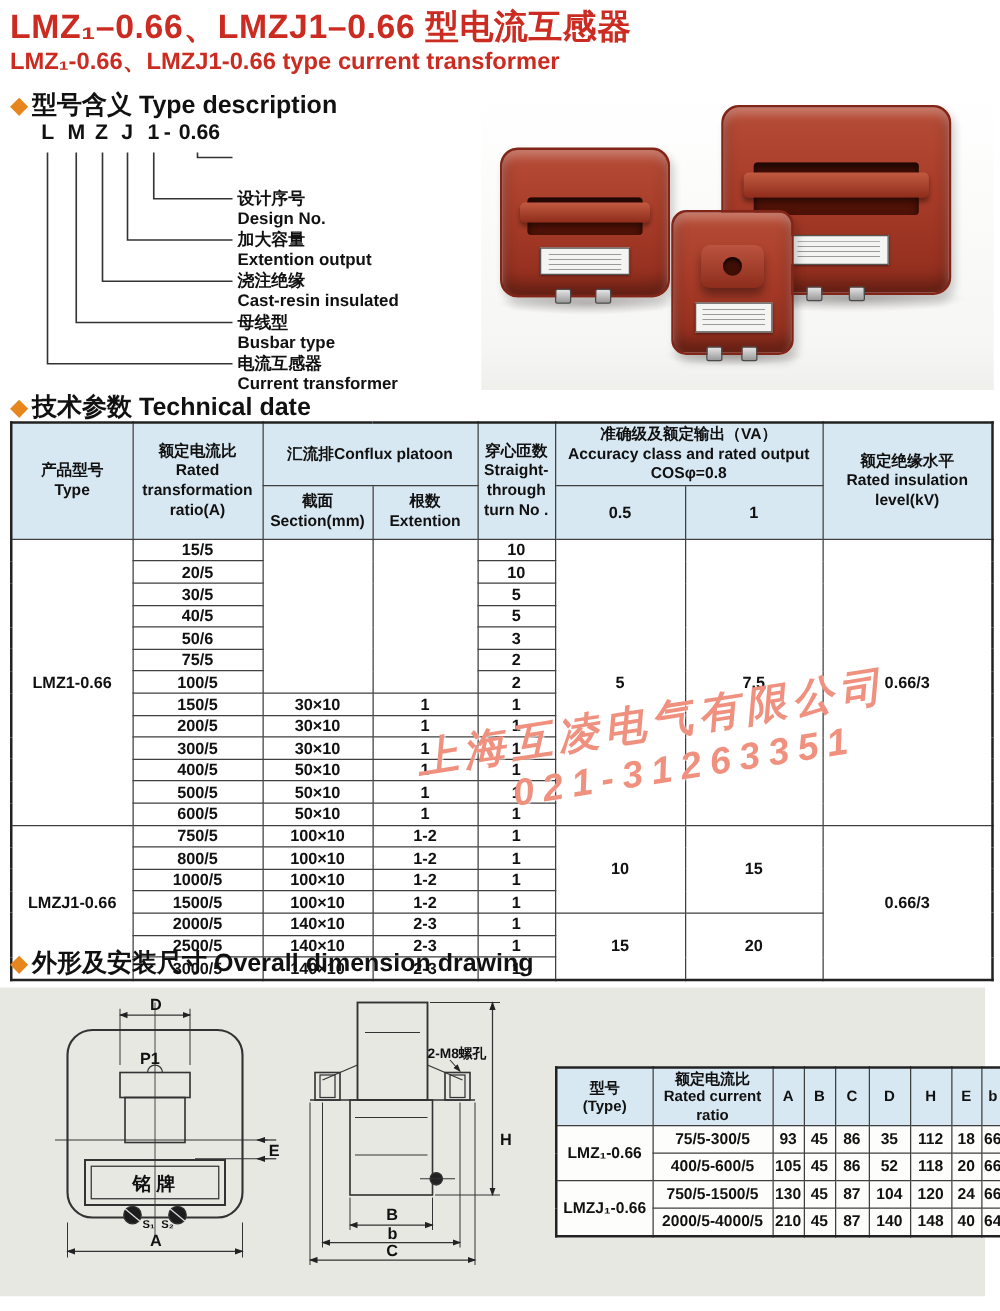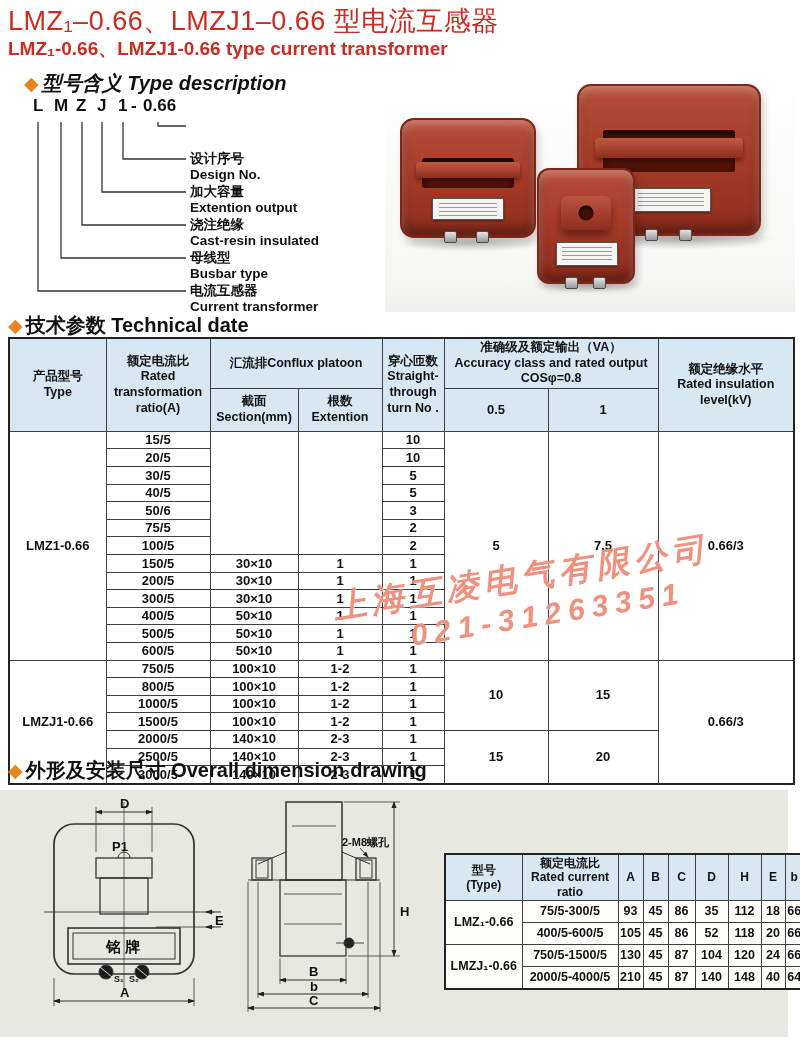--- a/index.html
+++ b/index.html
@@ -1,24 +1,24 @@
 <!DOCTYPE html>
 <html><head>
 <meta charset="utf-8">
 <style>
   html,body{margin:0;padding:0;background:#fff;}
   .page{position:relative;width:800px;height:1049px;background:#fff;overflow:hidden;
         font-family:"Liberation Sans","DejaVu Sans",sans-serif;color:#111;}
 
-  .title{position:absolute;left:8px;top:3px;font-size:27px;font-weight:normal;color:#cb2b20;letter-spacing:.5px;white-space:nowrap;}
+  .title{position:absolute;left:8px;top:3px;font-size:27px;font-weight:bold;color:#cb2b20;letter-spacing:.5px;white-space:nowrap;}
   .subtitle{position:absolute;left:8px;top:36px;font-size:19px;font-weight:bold;color:#cb2b20;white-space:nowrap;}
 
   .sec{position:absolute;font-size:20px;font-weight:bold;white-space:nowrap;}
   .sec .dia{color:#e8861e;margin-right:3px;font-size:19px;}
-  #sec1{left:24px;top:70px;font-style:italic;} #sec2{left:8px;top:312px;} #sec3{left:8px;top:757px;}
+  #sec1{left:8px;top:70px;} #sec2{left:8px;top:312px;} #sec3{left:8px;top:757px;}
 
   
   .codewrap{position:absolute;left:22px;top:96px;width:368px;height:224px;}
   .codewrap svg{position:absolute;left:0;top:0;}
   .cl{position:absolute;top:0;font-size:17px;font-weight:bold;}
   .lbl{position:absolute;left:168px;width:198px;font-size:13.5px;font-weight:bold;line-height:16px;}
 
   
   .photo{position:absolute;left:385px;top:76px;width:410px;height:236px;
          background:linear-gradient(180deg,#ffffff 0%,#f6f6f4 85%,#efefec 100%);}

